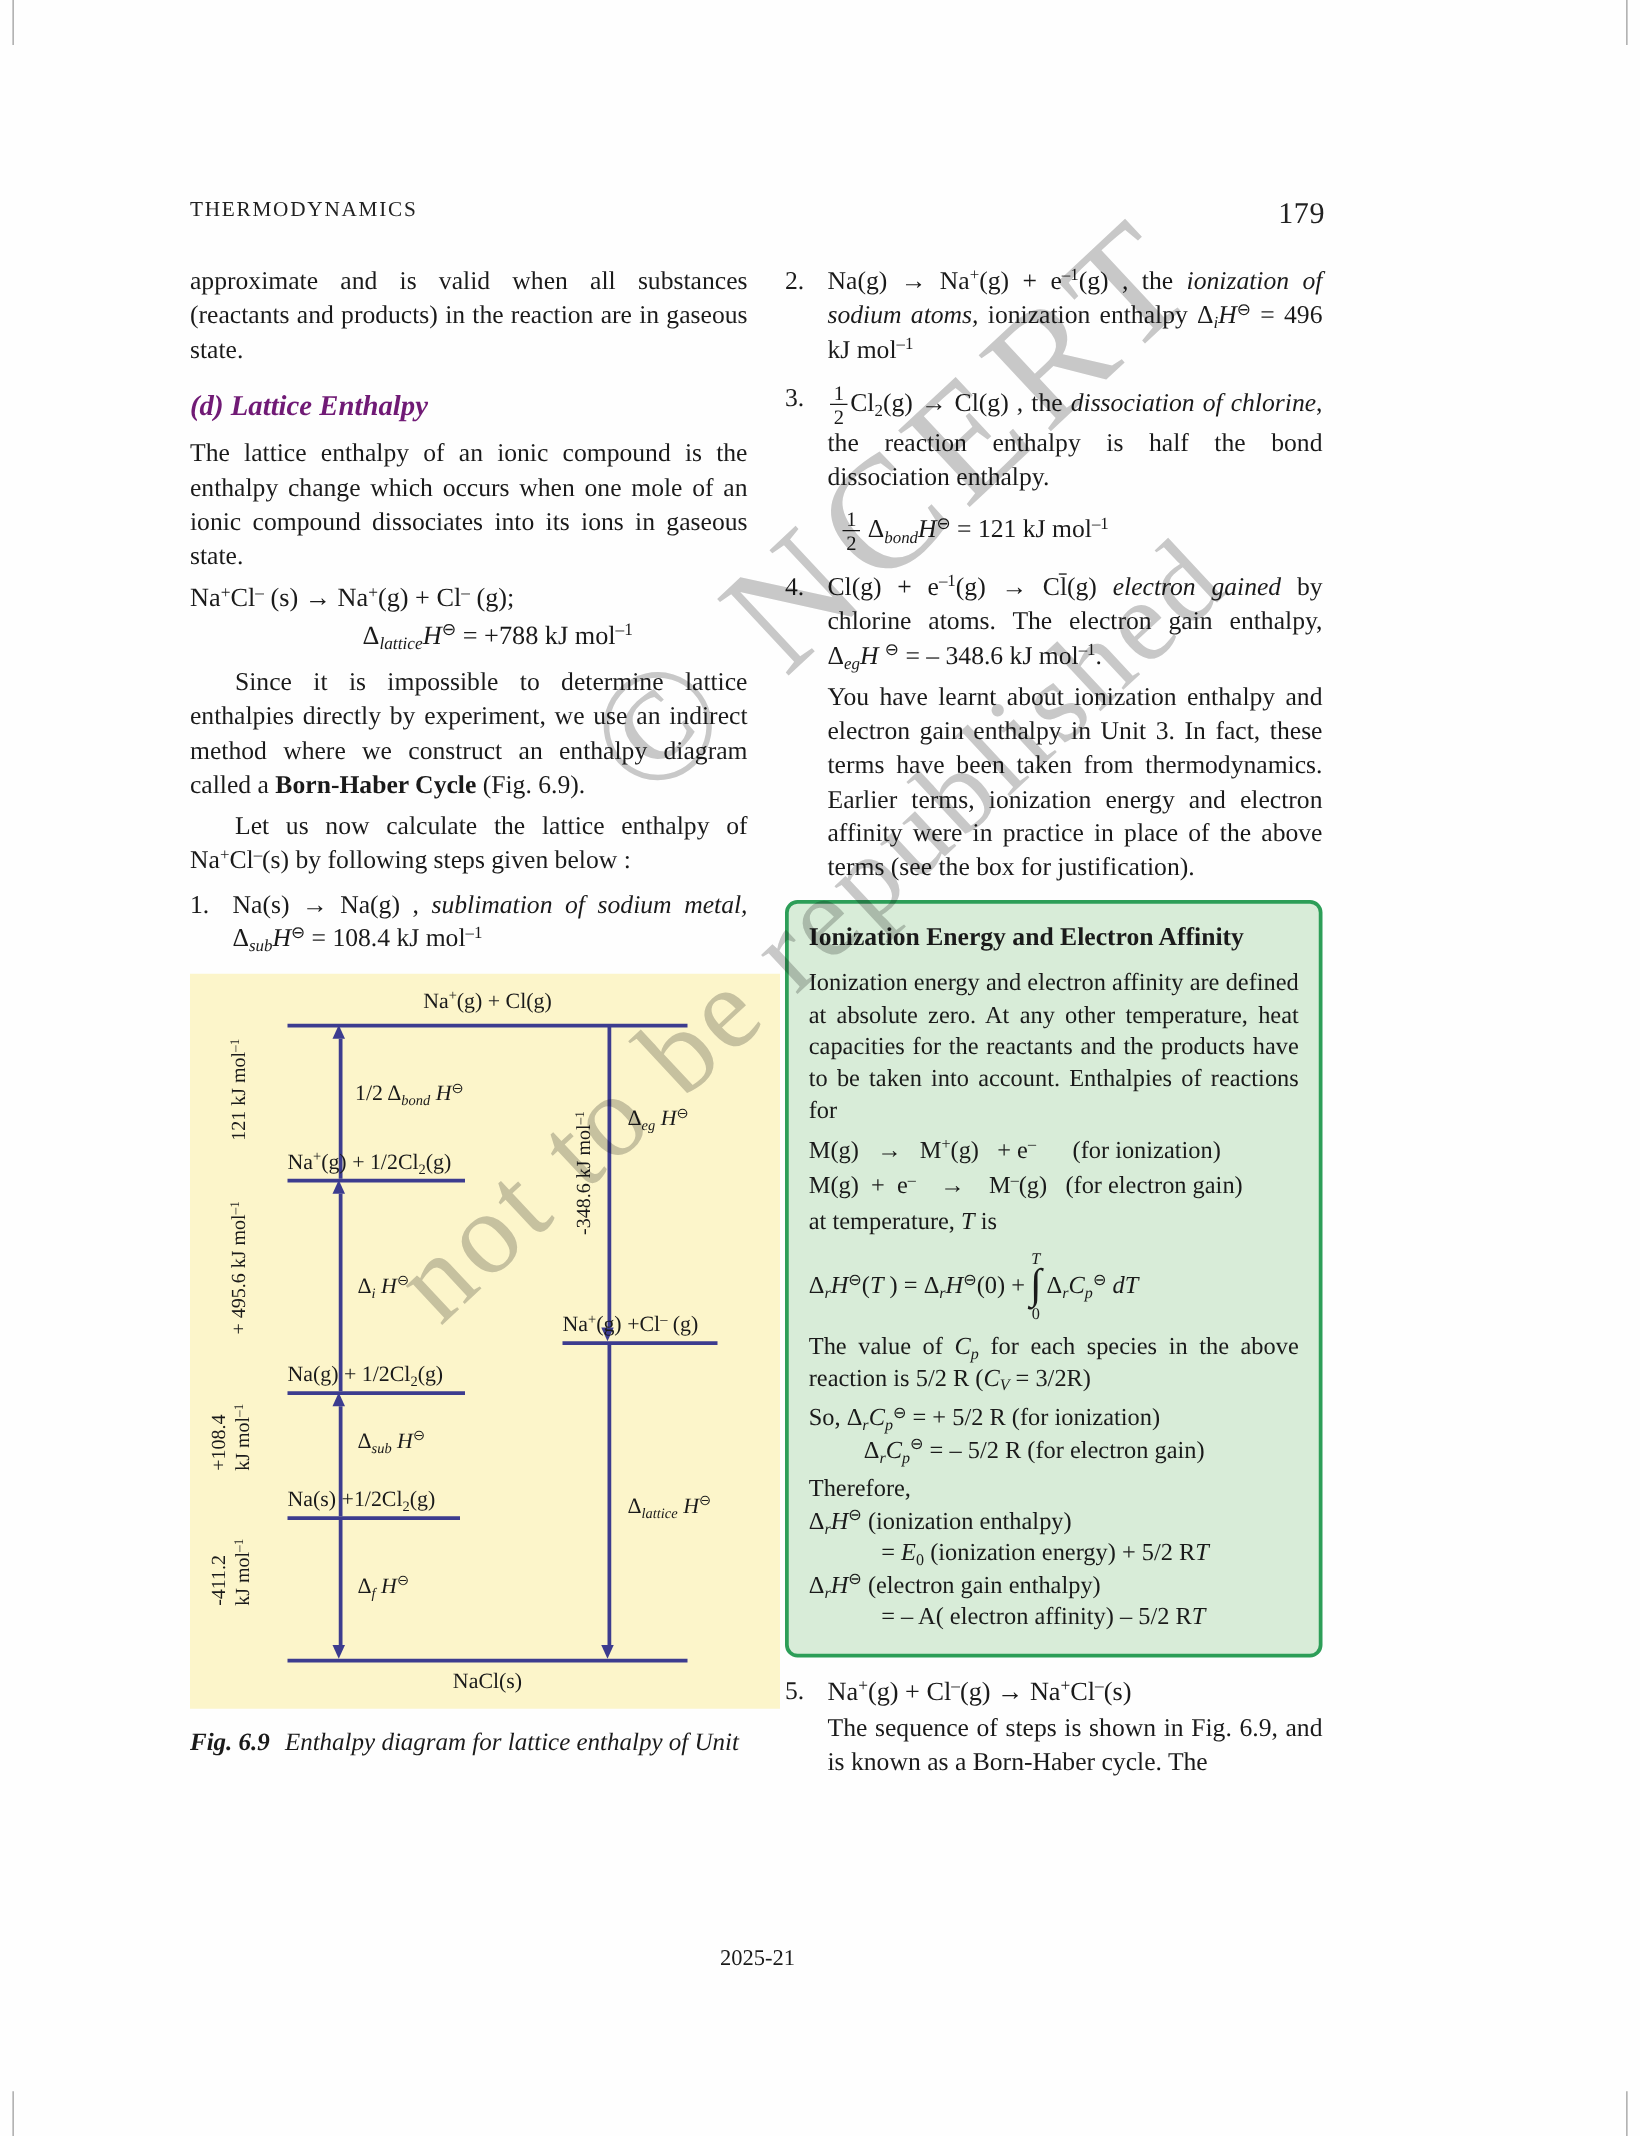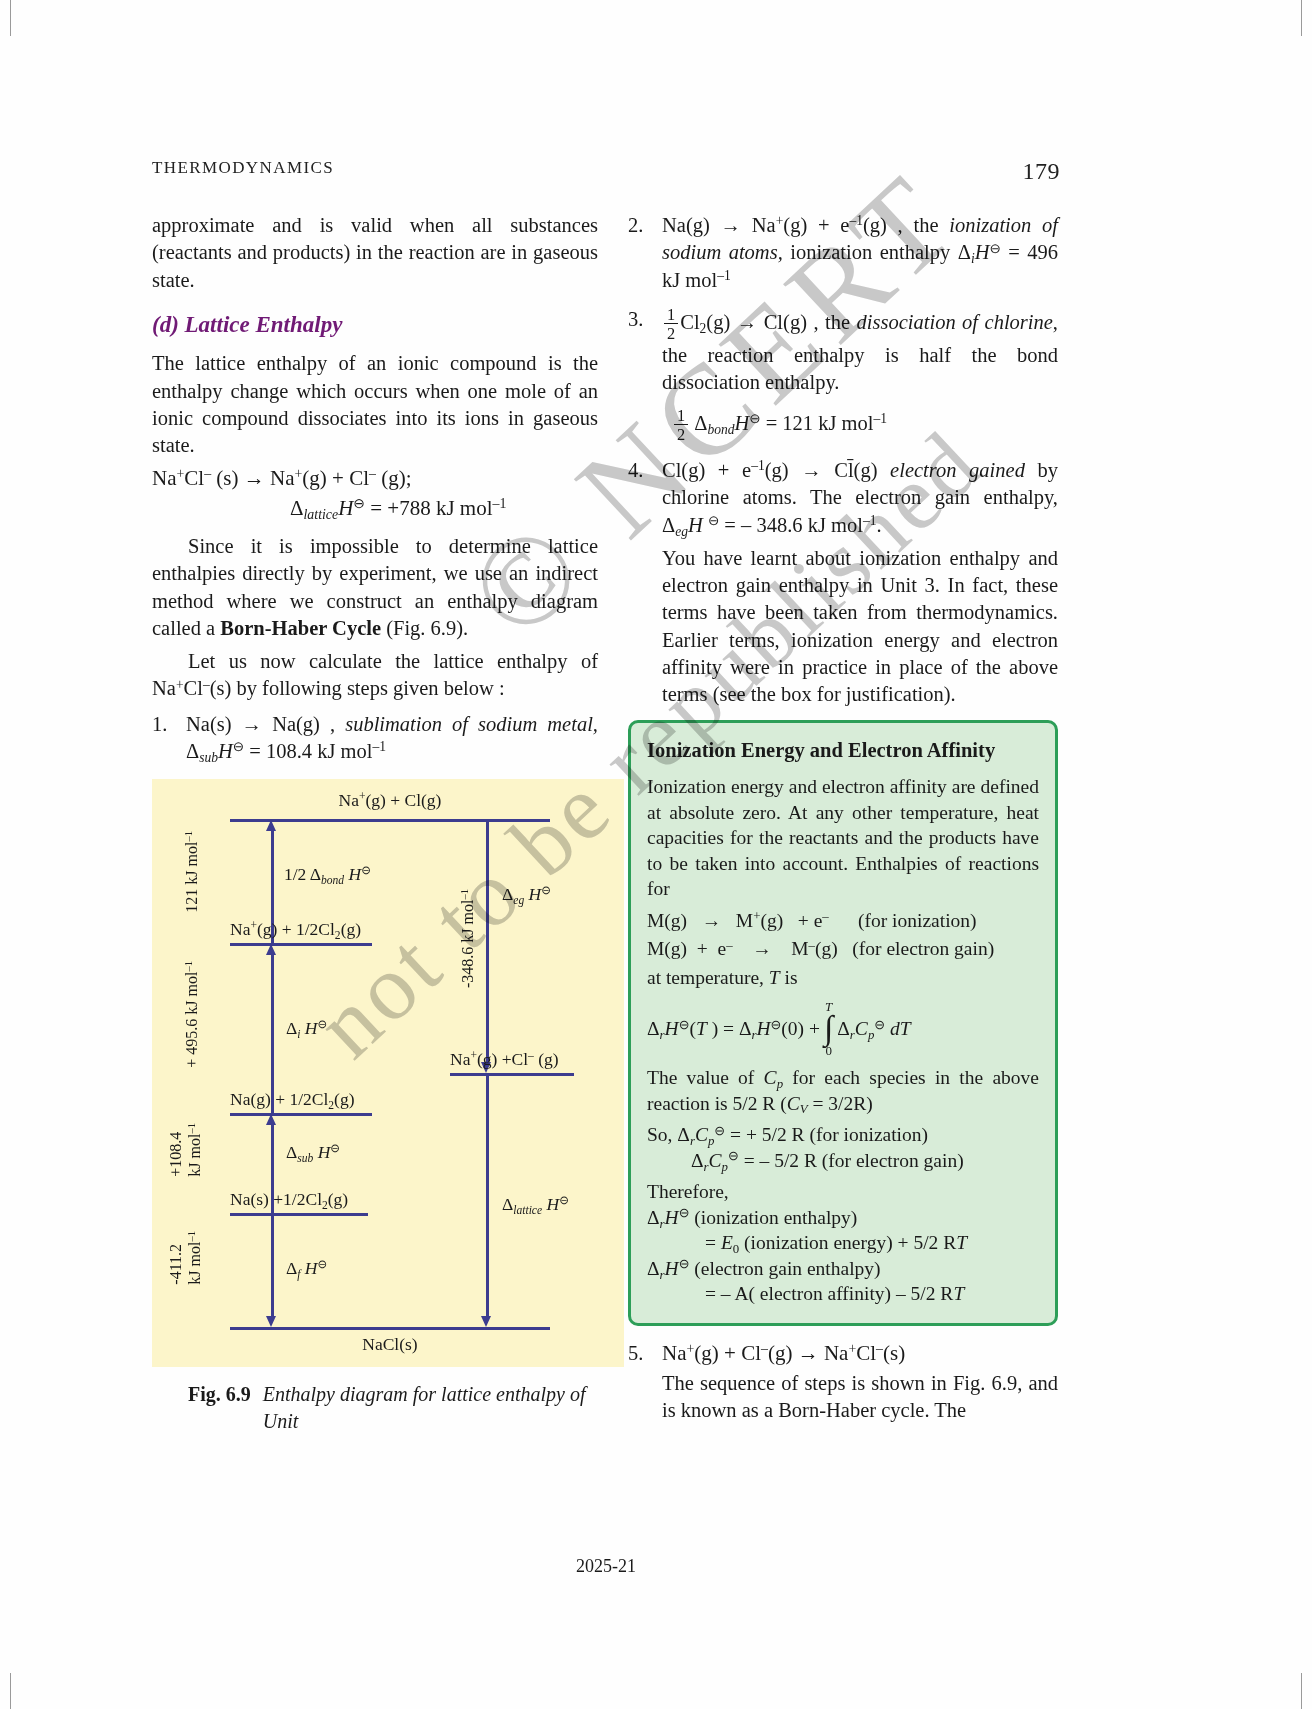--- a/index.html
+++ b/index.html
@@ -48,21 +48,21 @@
   .vsh{position:absolute;width:2.5px;background:#3c3c8f;}
   .ah{position:absolute;width:0;height:0;border-left:5.5px solid transparent;border-right:5.5px solid transparent;}
   .ah.up{border-bottom:11px solid #3c3c8f;}
   .ah.down{border-top:11px solid #3c3c8f;}
   .dlabel{position:absolute;font-size:17.5px;white-space:nowrap;}
   .dlabel.ctr{text-align:center;}
   .rot{position:absolute;transform:rotate(-90deg) translateX(-100%);transform-origin:0 0;white-space:nowrap;font-size:16px;line-height:1.2;}
   .rot span{display:block;}
 
   .caption{display:flex;gap:12px;margin-top:14px;font-size:20px;}
-  .capfig{font-weight:bold;white-space:nowrap;margin-left:36px;}
+  .capfig{font-weight:bold;font-style:italic;white-space:nowrap;}
   .captext{font-style:italic;}
 
   
   .gbox{border:3.5px solid #2d9e58;border-radius:10px;background:#d8ecd8;padding:14px 16px 16px;font-size:19.5px;line-height:1.31;margin:2px 0 14px;}
   .gtitle{font-weight:bold;font-size:20.5px;margin-bottom:10px;}
   .gbox .eq{white-space:pre-wrap;margin:3px 0;}
   .inteq{display:flex;align-items:center;margin:10px 0 8px;}
   .int-col{display:inline-flex;flex-direction:column;align-items:center;line-height:1;font-size:13px;margin:0 4px;}
   .int-sign{font-size:34px;line-height:0.9;}
   .gind1{margin-left:44px;font-family:Liberation Serif, serif;}

